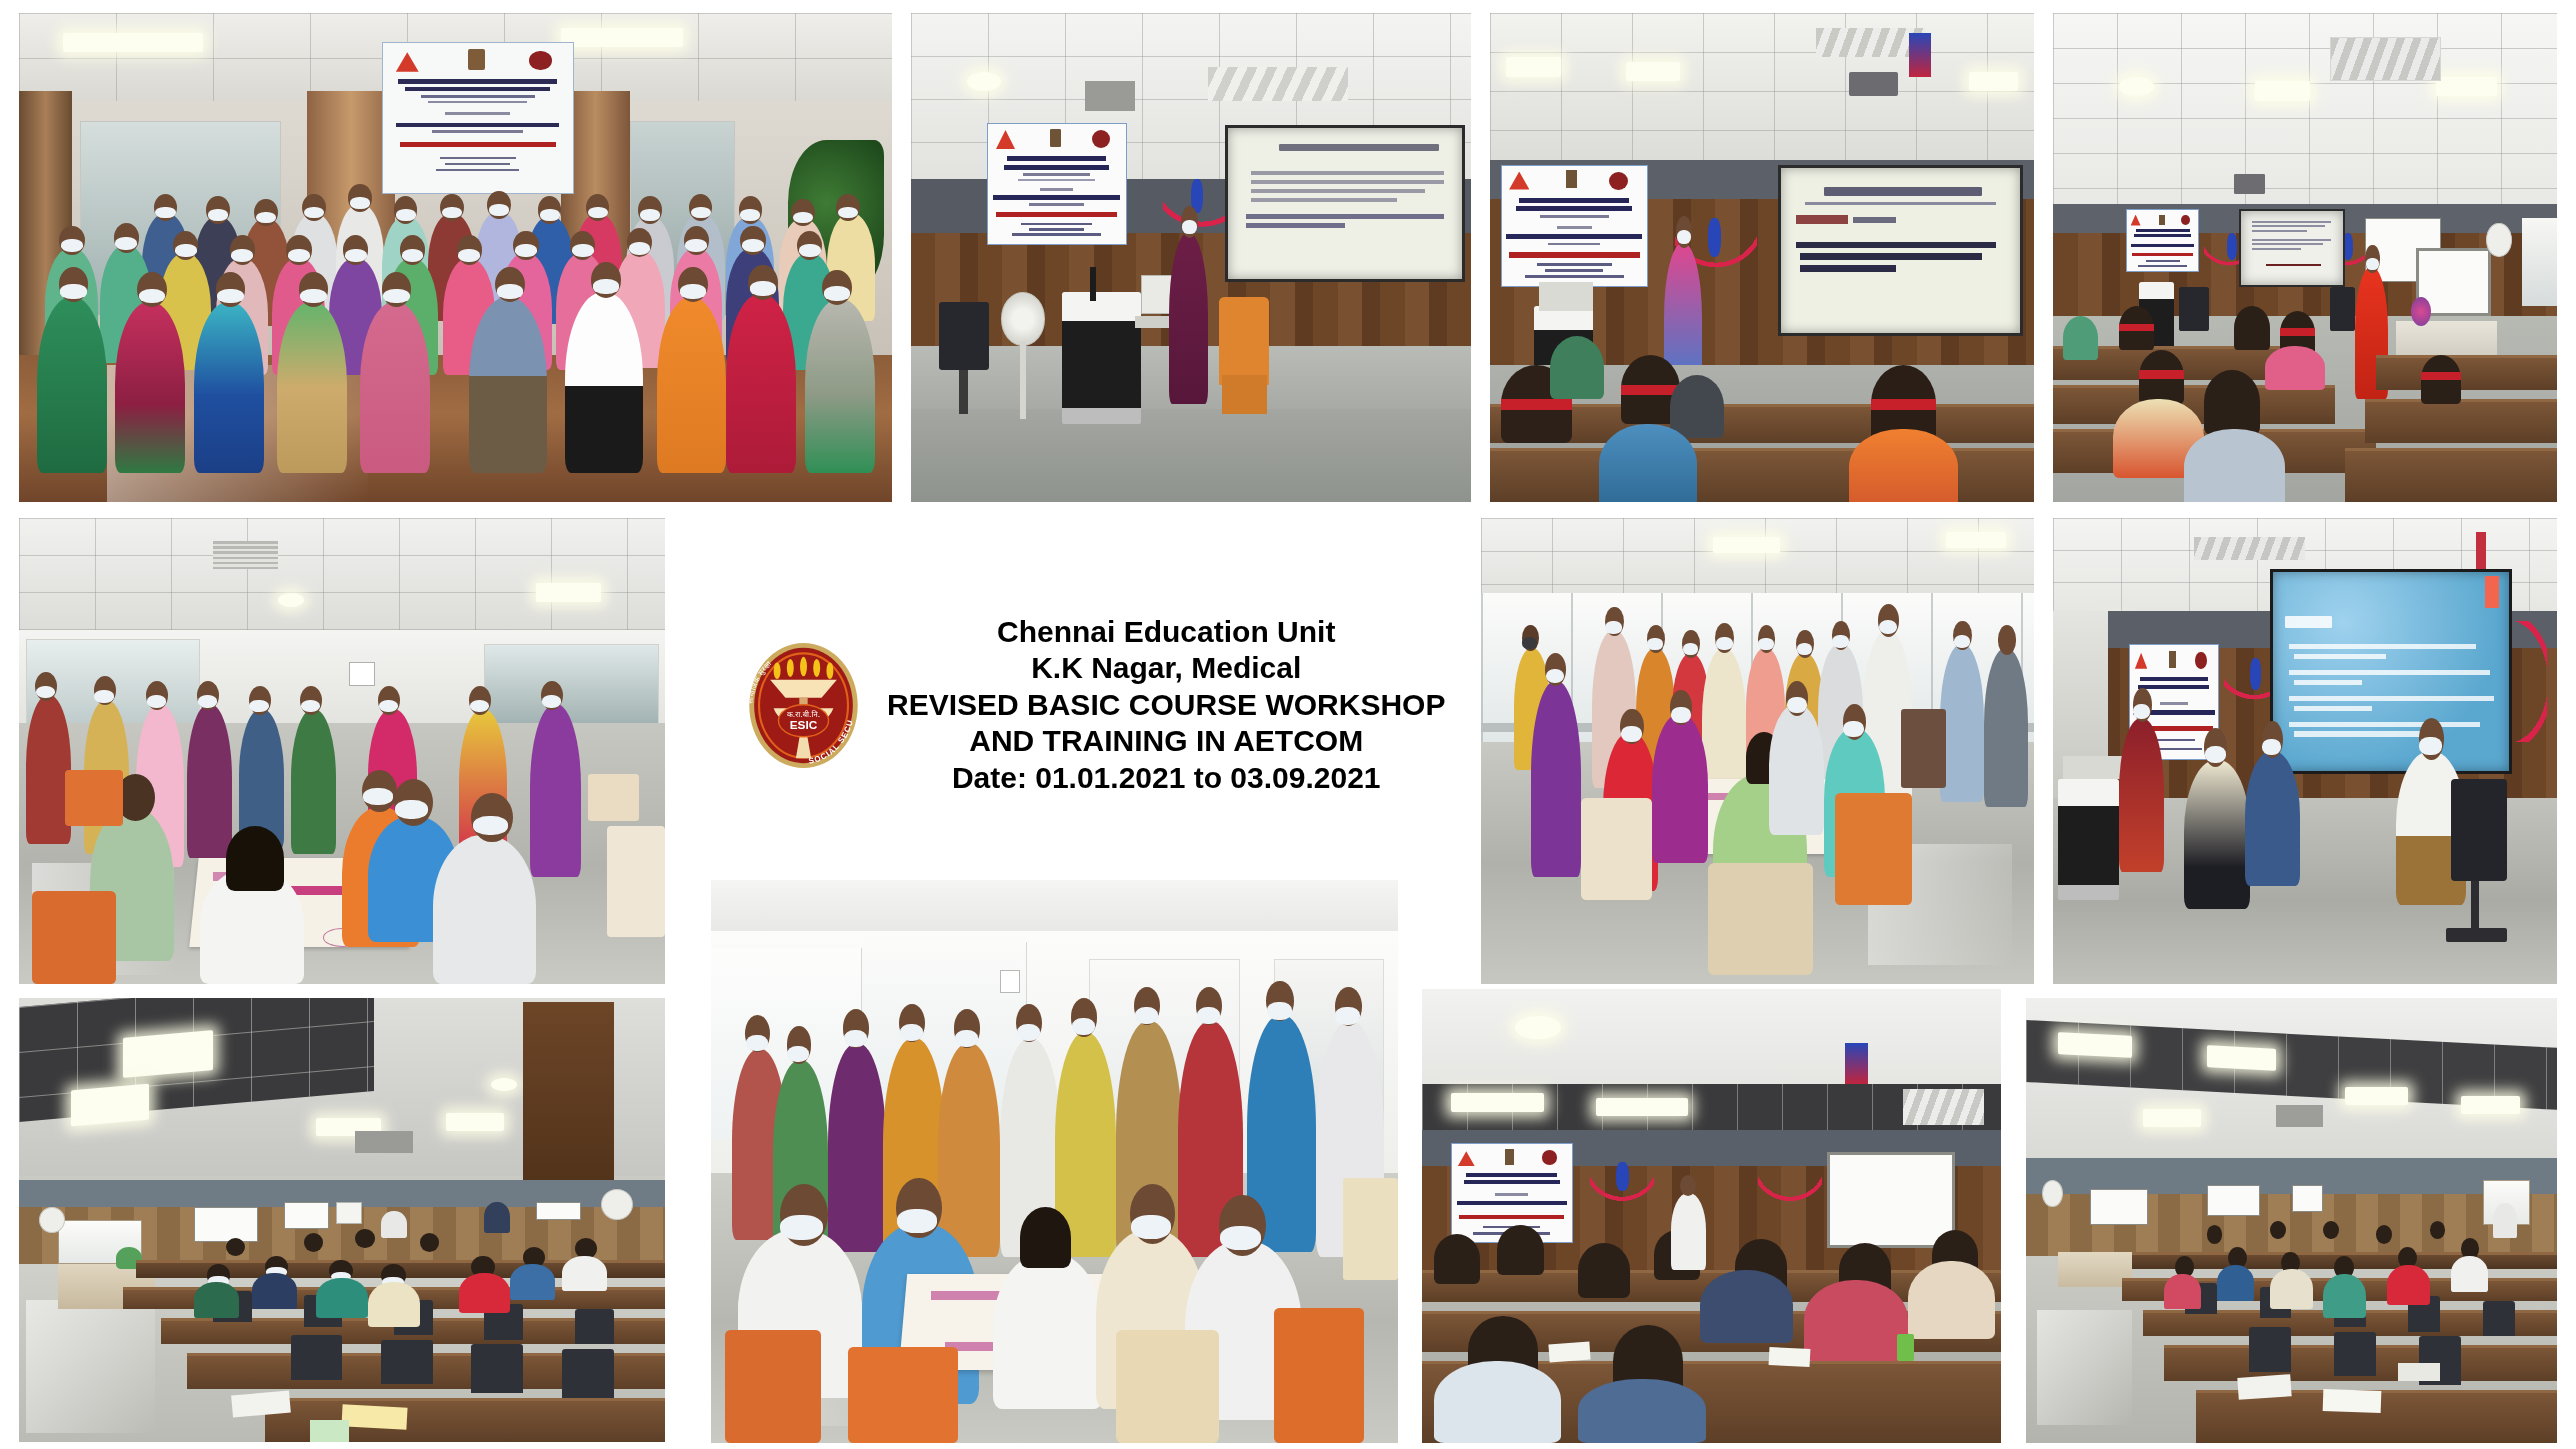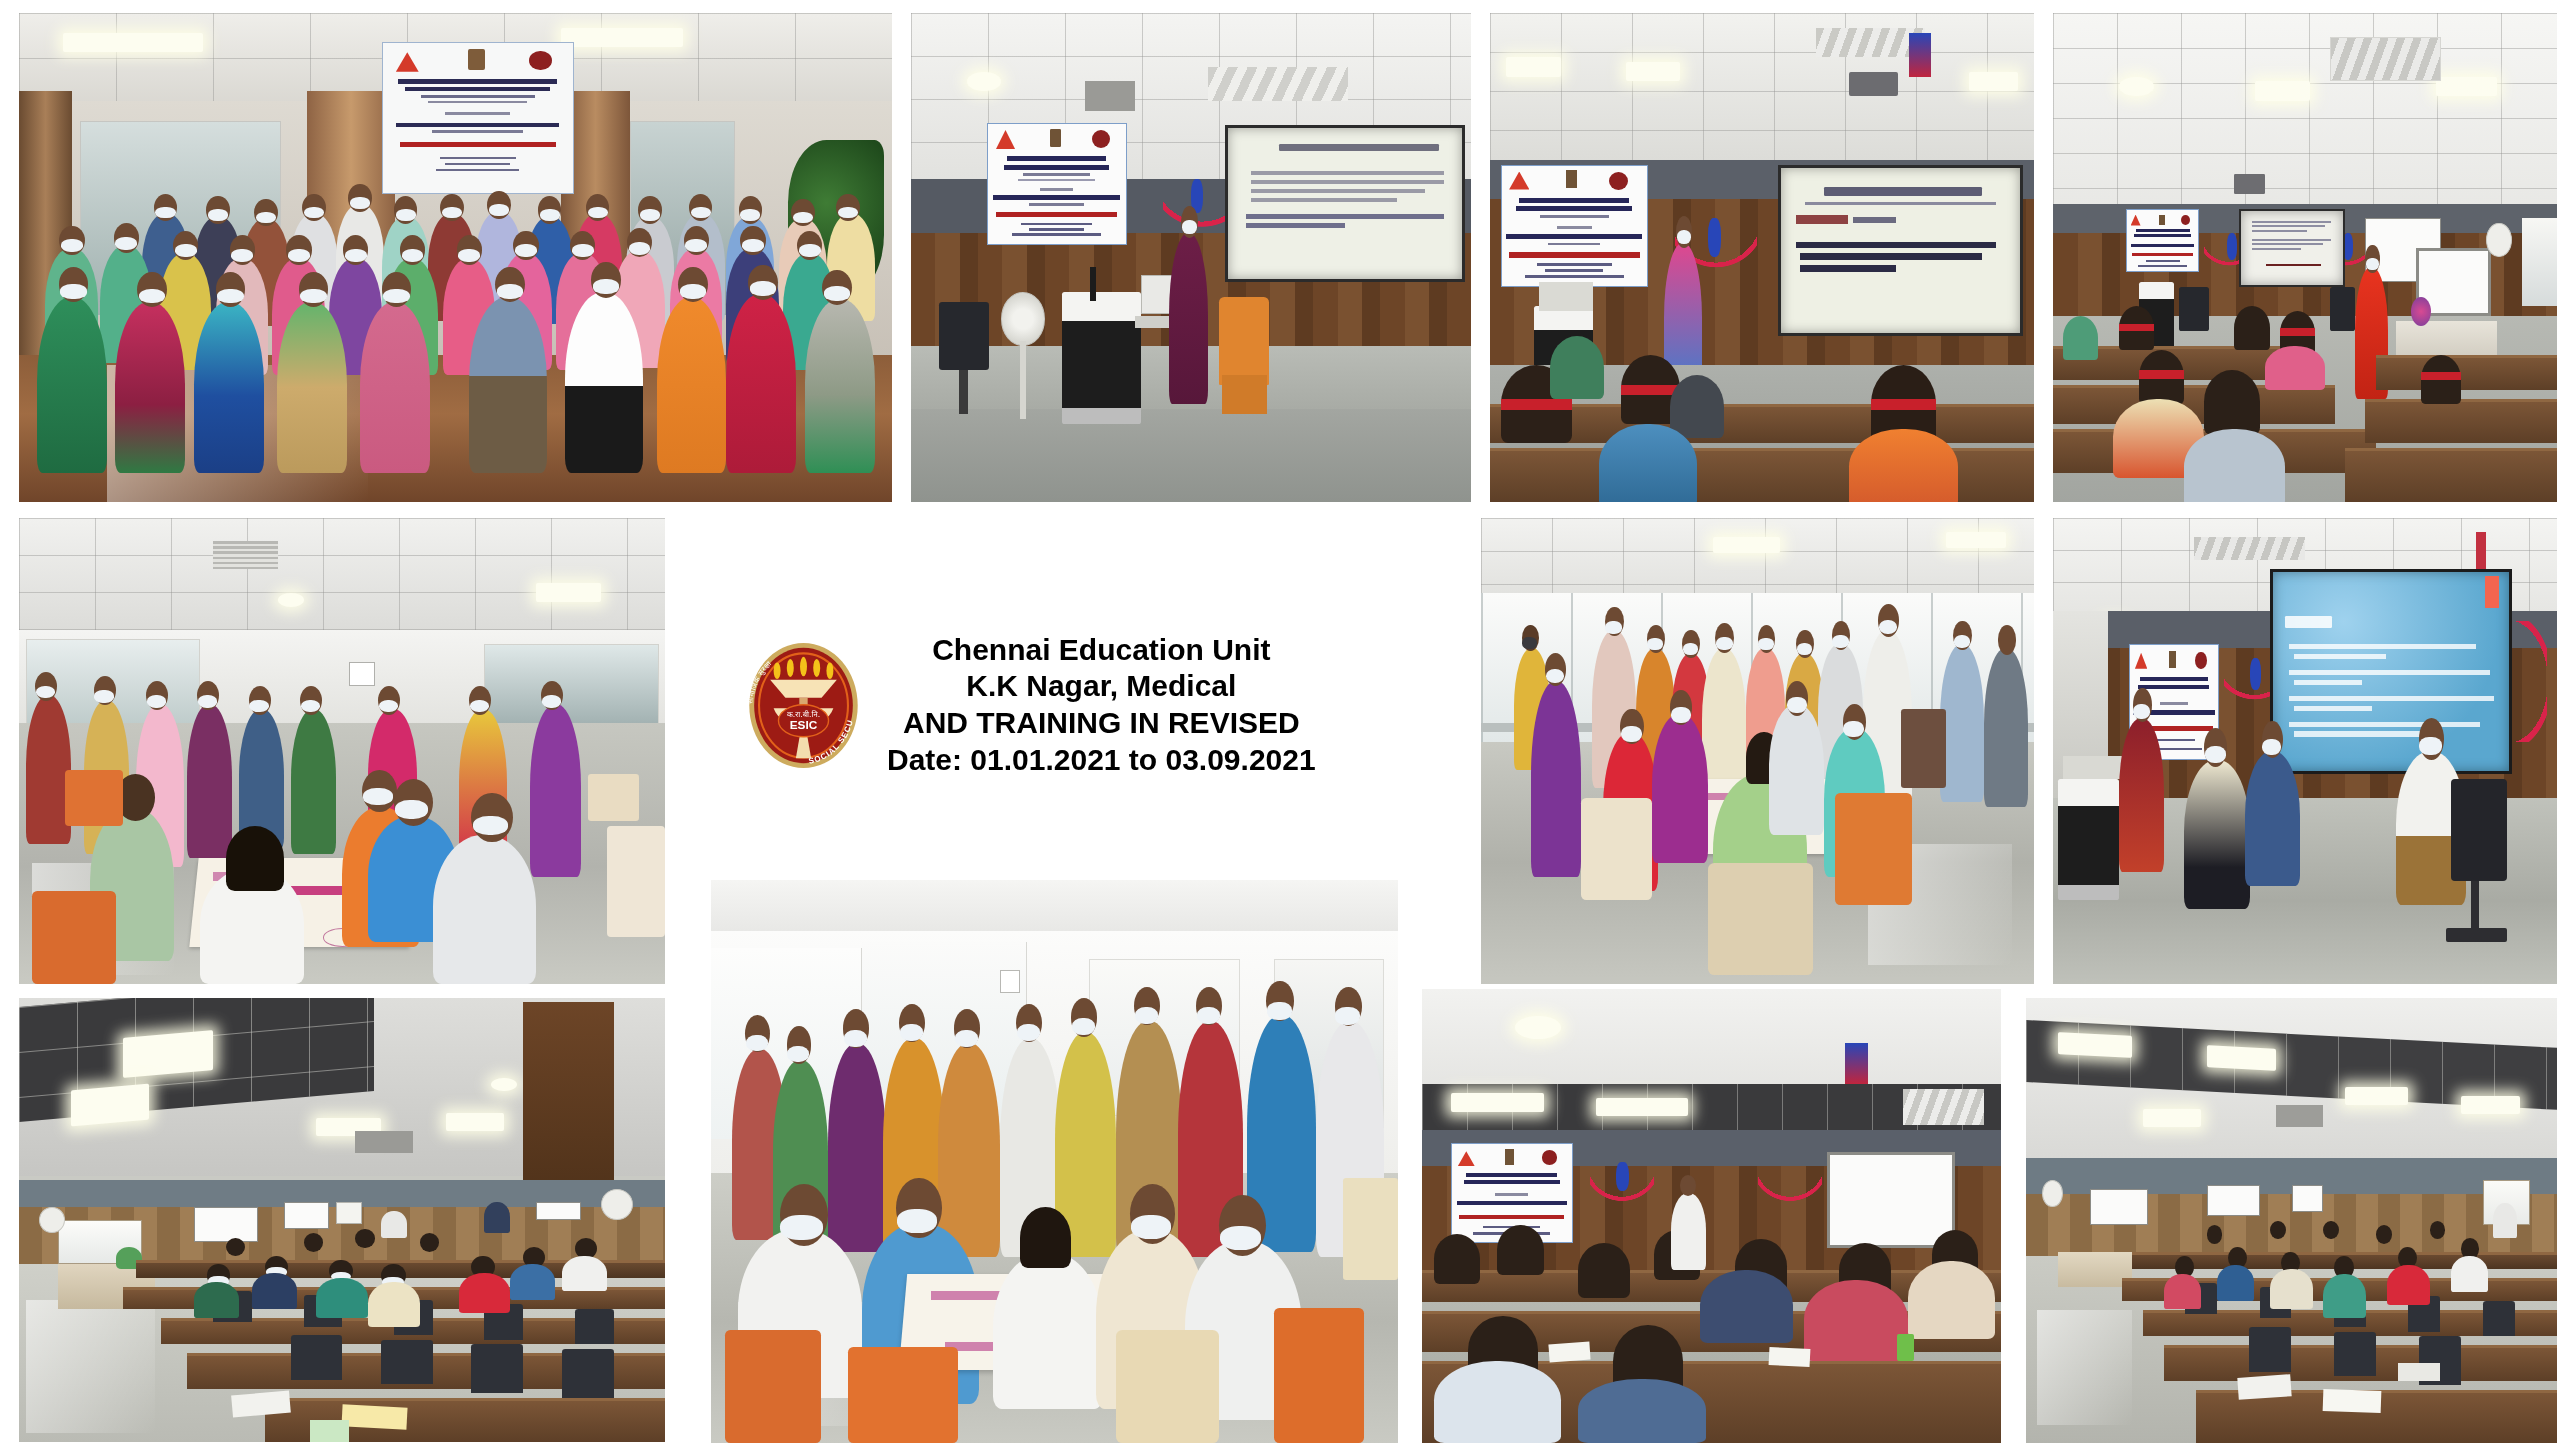--- a/index.html
+++ b/index.html
@@ -585,21 +585,22 @@
         </text>
         <text font-family="'DejaVu Sans',sans-serif" font-size="10.5" fill="#ffffff" letter-spacing="0.4">
           <textPath href="#arcL" startOffset="8%">सामाजिक सुरक्षा</textPath>
         </text>
       </svg>
     </div>
 
     <div id="title-lines" style="font-size:30px;">
       <div class="tl b">Chennai Education Unit</div>
       <div class="tl b">K.K Nagar, Medical</div>
-      <div class="tl b">AND TRAINING IN REVISED</div>
+      <div class="tl b">REVISED BASIC COURSE WORKSHOP</div>
+      <div class="tl b">AND TRAINING IN AETCOM</div>
       <div class="tl b">Date: 01.01.2021 to 03.09.2021</div>
     </div>
   </div>
 
   <div class="photo" style="left:1481px;top:518px;width:553px;height:466px;">
     <div class="scene" style="background:#d8d7d2;">
       <div class="ceil" style="height:16%;background:linear-gradient(#f2f2f0,#e2e2df)"></div>
       <div class="ceilgrid" style="height:16%;background-size:71px 33px;"></div>
       <div class="lightpanel" style="left:42%;top:4%;width:12%;height:3.5%;"></div>
       <div class="lightpanel" style="left:84%;top:3%;width:11%;height:3.5%;"></div>

